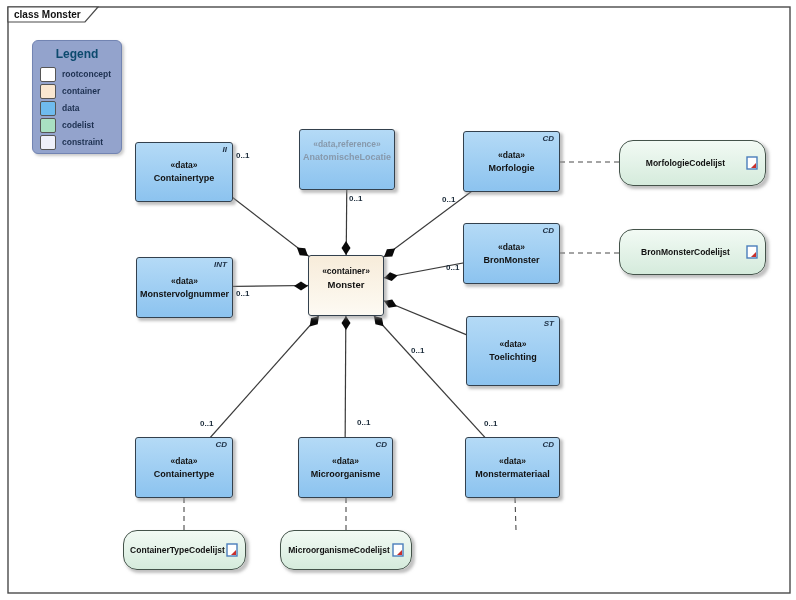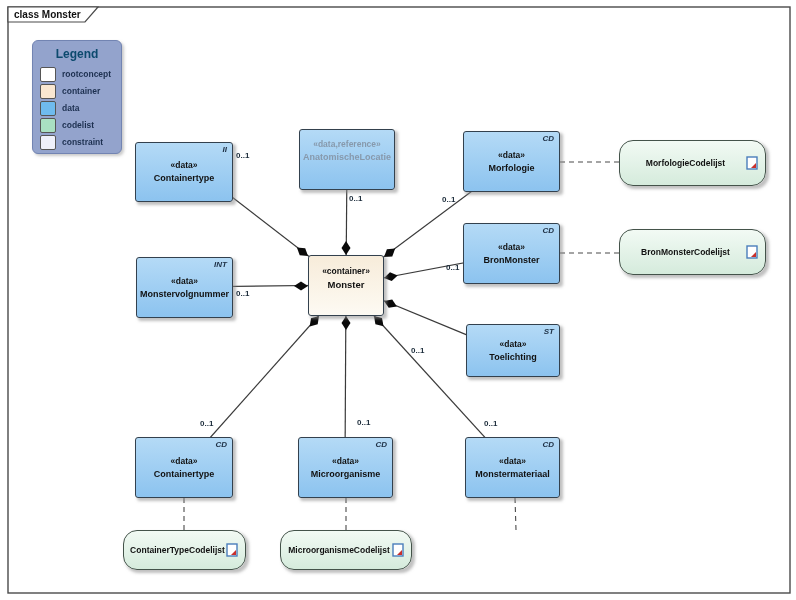--- a/index.html
+++ b/index.html
@@ -129,21 +129,21 @@
     <div class="st">«data»</div>
     <div class="nm">Morfologie</div>
   </div>
 
   <div class="node data-node" style="left:463px;top:223px;width:97px;height:61px">
     <i class="tcode">CD</i>
     <div class="st">«data»</div>
     <div class="nm">BronMonster</div>
   </div>
 
-  <div class="node data-node" style="left:466px;top:324px;width:94px;height:53px">
+  <div class="node data-node" style="left:466px;top:316px;width:94px;height:70px">
     <i class="tcode">ST</i>
     <div class="st">«data»</div>
     <div class="nm">Toelichting</div>
   </div>
 
   <div class="node data-node" style="left:136px;top:257px;width:97px;height:61px">
     <i class="tcode">INT</i>
     <div class="st">«data»</div>
     <div class="nm">Monstervolgnummer</div>
   </div>

